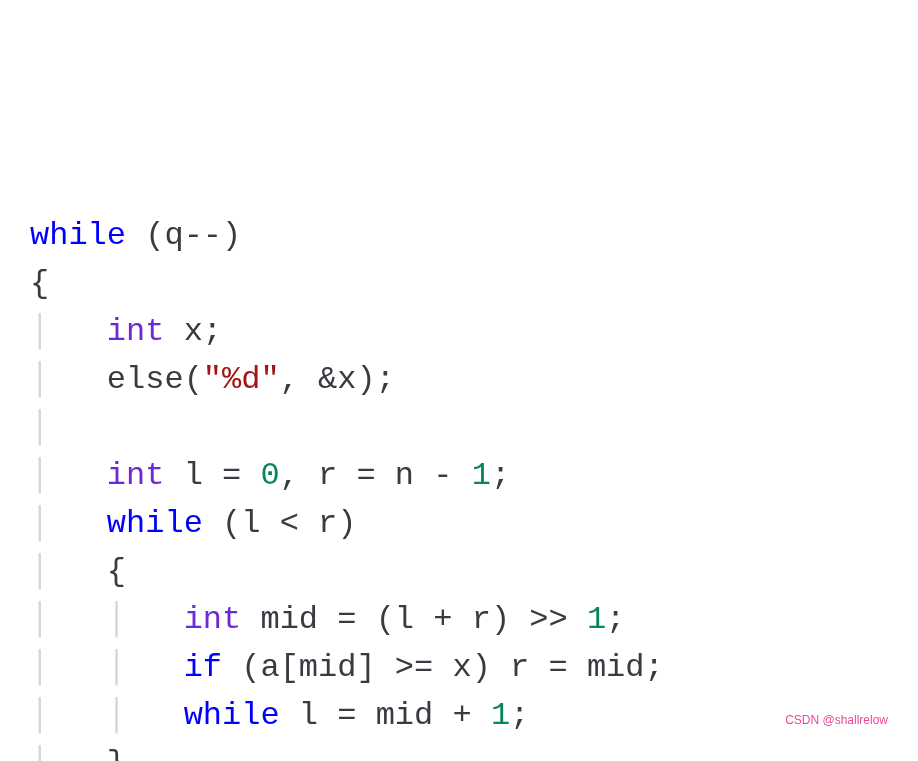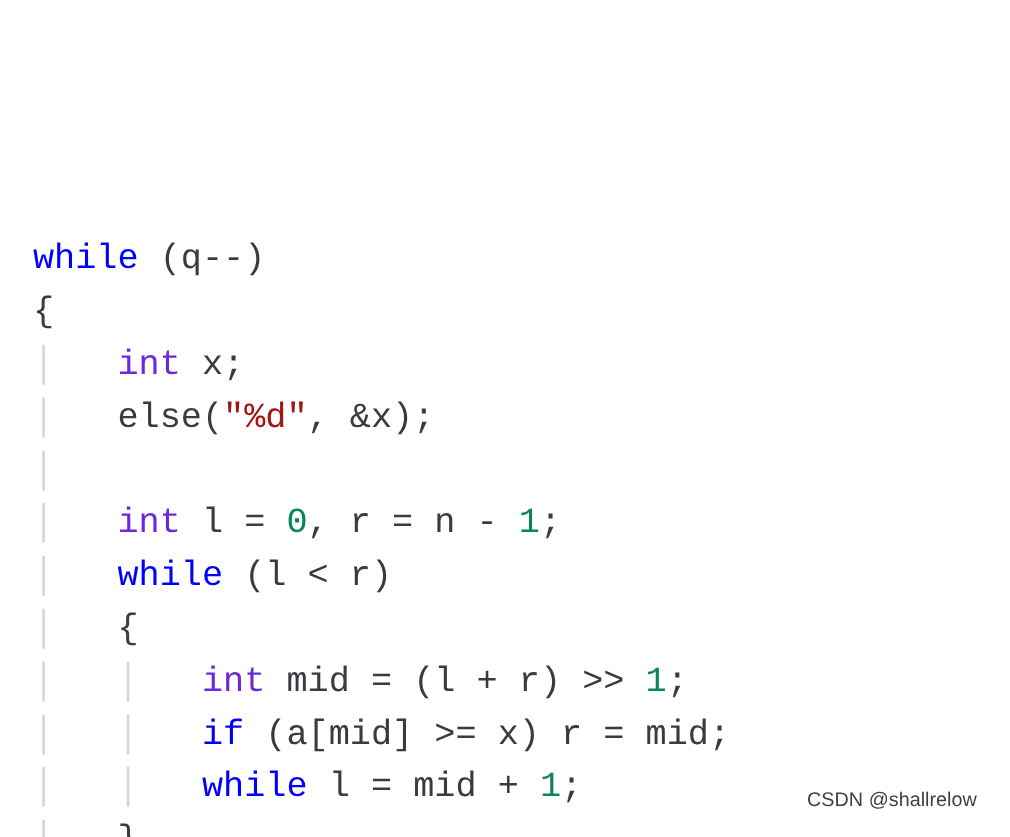--- a/index.html
+++ b/index.html
@@ -37,24 +37,24 @@
     }
     .operator {
       color: #393a42;
     }
     .guide {
       color: #d4d4d4;
       font-weight: 100;
     }
     .watermark {
       position: absolute;
-      bottom: 20px;
+      bottom: 32px;
       right: 30px;
-      font-size: 18px;
-      color: #404040;
+      font-size: 12px;
+      color: #ec4899;
       font-family: Arial, sans-serif;
       white-space: normal;
     }
   </style>
 </head>
 <body>
 
 
 
 <div id="code-container"><span class="keyword">while</span><span class="identifier"> (q</span><span class="operator">--</span><span class="identifier">)</span>

